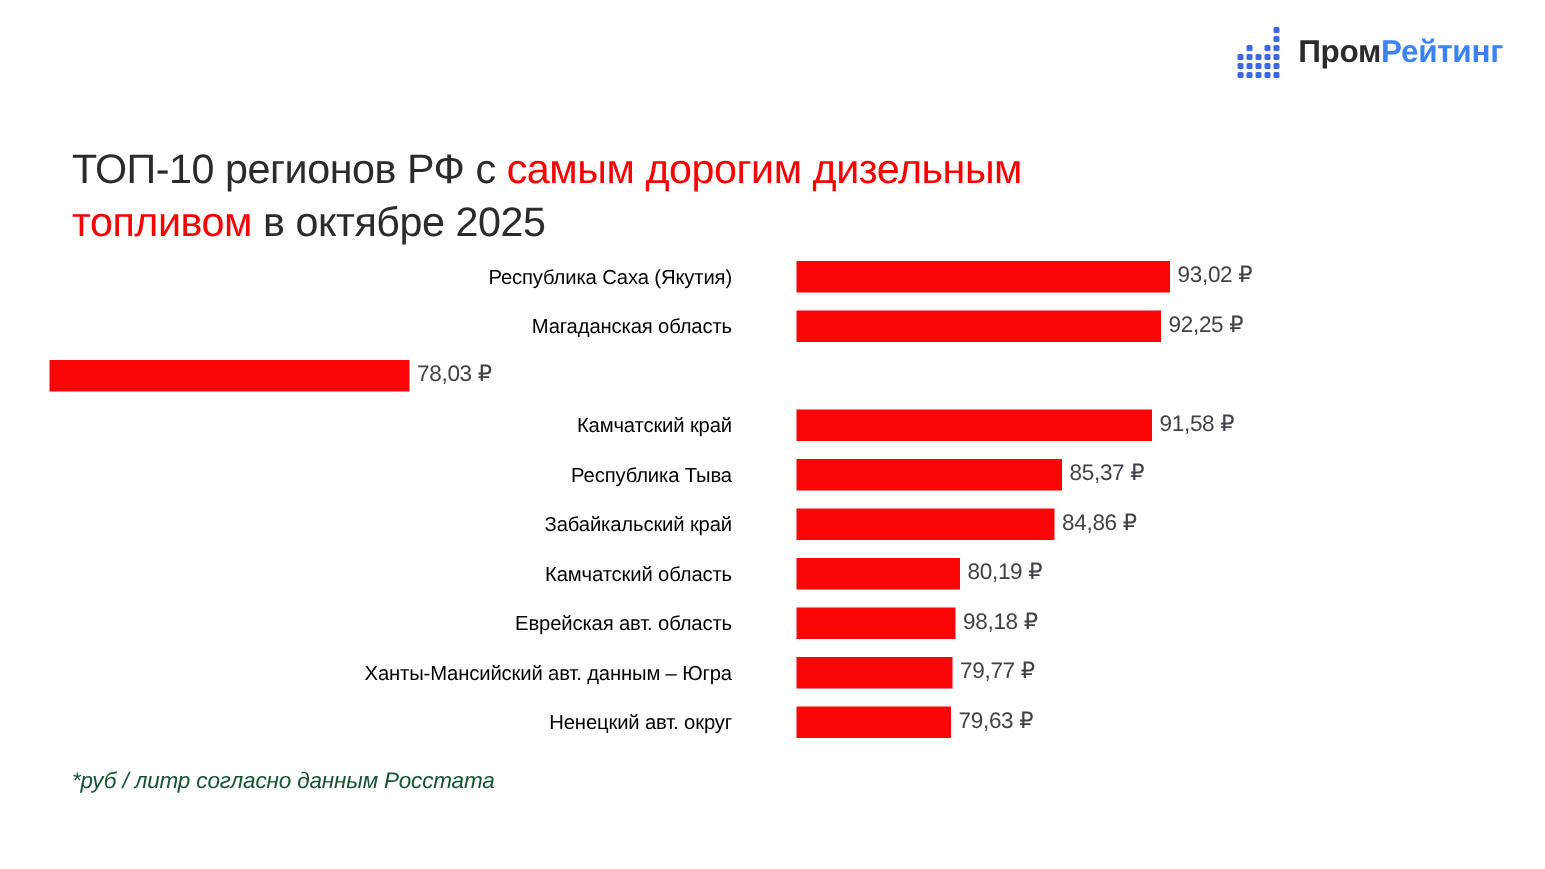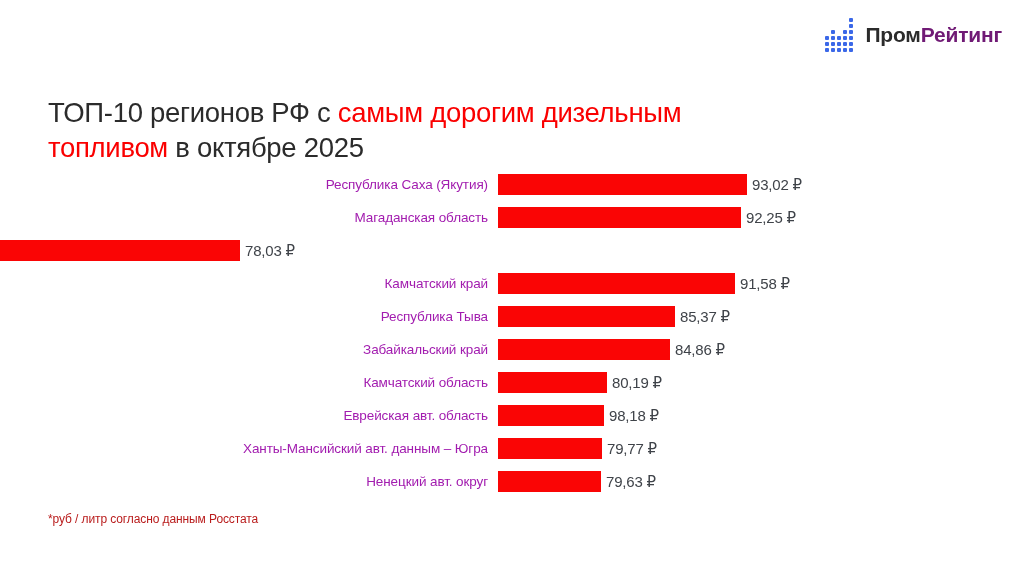--- a/index.html
+++ b/index.html
@@ -42,21 +42,21 @@
     background: #3b68e8;
     border-radius: 1px;
   }
   .logo-text {
     font-size: 21px;
     font-weight: bold;
     letter-spacing: -0.2px;
     white-space: nowrap;
   }
   .logo-text .t1 { color: #2b2b2b; }
-  .logo-text .t2 { color: #701a75; }
+  .logo-text .t2 { color: #3b82f6; }
 
   
   .title {
     position: absolute;
     left: 48px;
     top: 78px;
     width: 900px;
     font-size: 27.5px;
     font-weight: normal;
     line-height: 1.27;
@@ -76,49 +76,51 @@
     display: flex;
     align-items: center;
     height: 33px;
   }
   .row-label {
     width: 498px;
     text-align: right;
     padding-right: 10px;
     box-sizing: border-box;
     font-size: 13.5px;
-    color: #a21caf;
+    color: #000000;
     white-space: nowrap;
     letter-spacing: -0.1px;
   }
   .bar-wrap {
     display: flex;
-    align-items: center;
+    align-items: flex-start;
     flex: 1 1 auto;
+    margin-left: 33px;
   }
   .bar {
     height: 21px;
     background: #fa0505;
   }
   .bar-value {
     font-size: 15px;
     color: #3f4349;
     padding-left: 5px;
     white-space: nowrap;
     letter-spacing: -0.2px;
   }
 
   
   .footnote {
     position: absolute;
     left: 48px;
     top: 512px;
-    font-size: 12px;
-    color: #b91c1c;
+    font-size: 15px;
+    color: #14532d;
     letter-spacing: -0.1px;
+    font-style: italic;
   }
 </style>
 </head>
 <body>
 
 <div class="header">
   <div class="logo-mark">
     <div class="logo-col">
       <span class="logo-dot"></span>
       <span class="logo-dot"></span>

